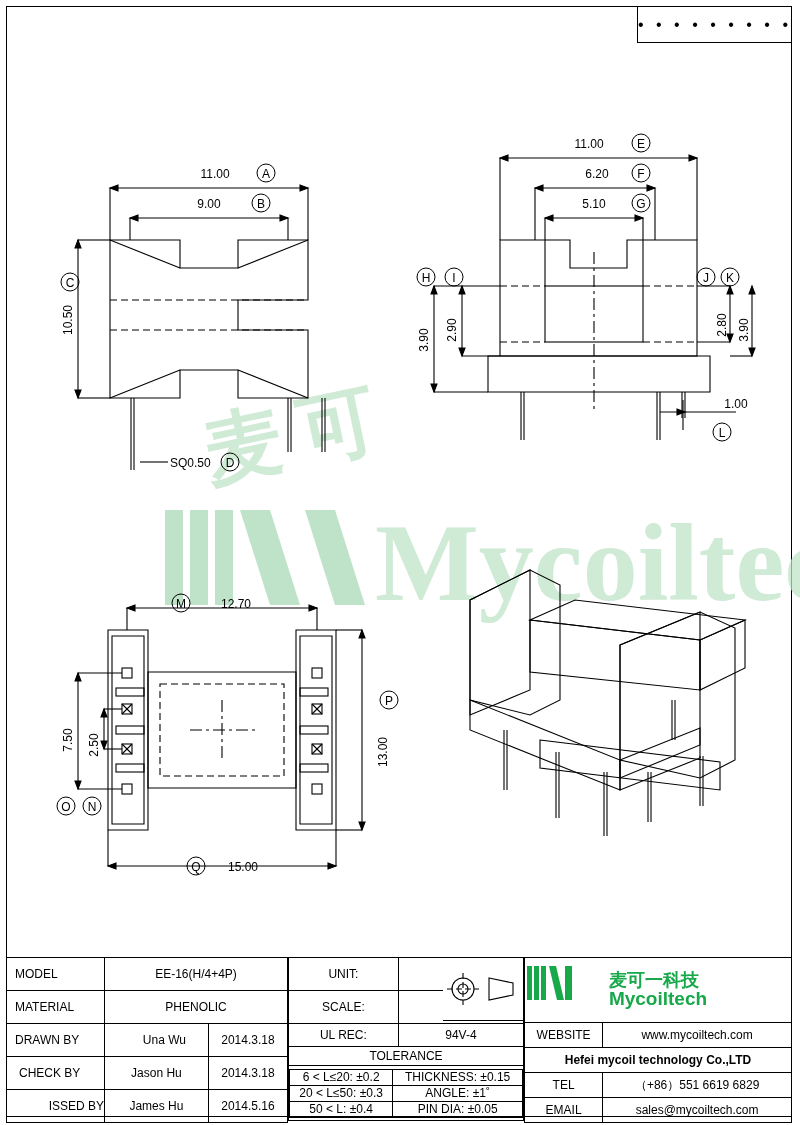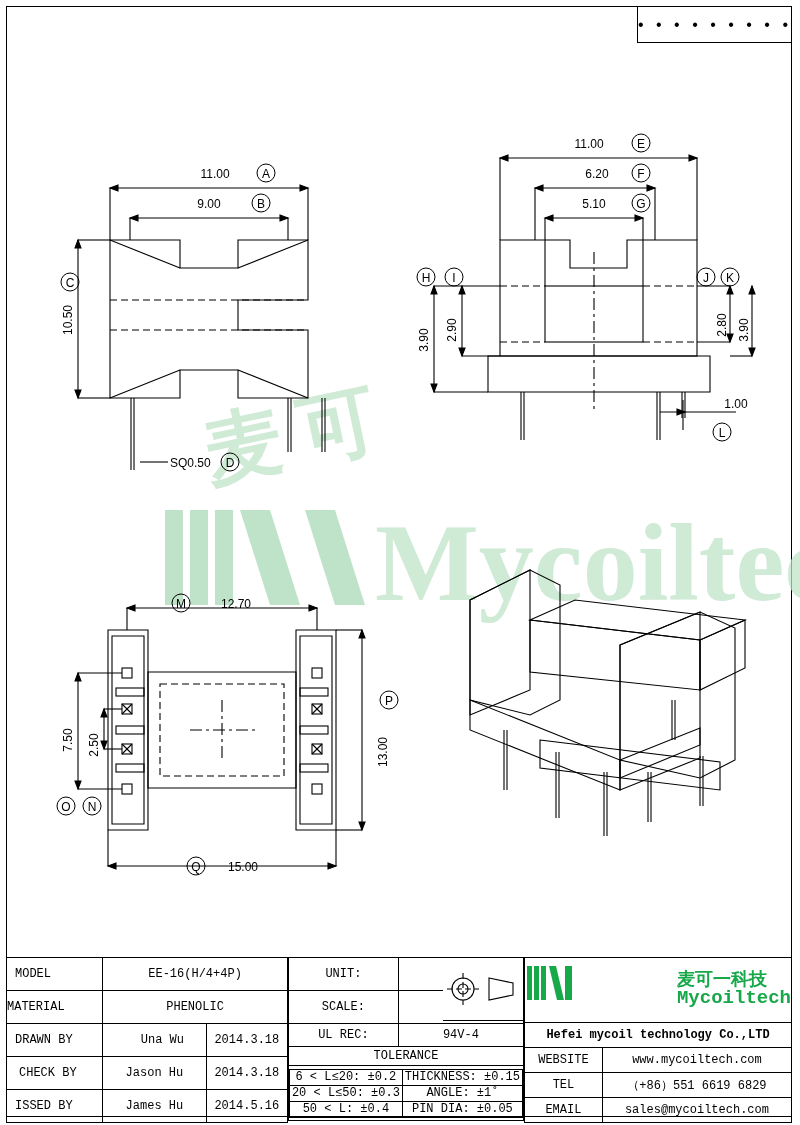--- a/index.html
+++ b/index.html
@@ -1,21 +1,21 @@
 <!DOCTYPE html>
 <html><head>
 <meta charset="utf-8">
 <style>
   html,body{margin:0;padding:0;background:#fff;}
   body{width:800px;height:1125px;font-family:"Liberation Sans",sans-serif;color:#000;}
   .page{position:relative;width:800px;height:1125px;overflow:hidden;}
   .frame{position:absolute;left:6px;top:6px;width:786px;height:1111px;border:1.5px solid #000;box-sizing:border-box;}
   svg{position:absolute;left:0;top:0;}
   
-  .title-block{position:absolute;left:6px;top:957px;width:786px;height:160px;box-sizing:border-box;font-family:Liberation Mono, monospace;}
+  .title-block{position:absolute;left:6px;top:957px;width:786px;height:160px;box-sizing:border-box;}
   table.tb{border-collapse:collapse;position:absolute;}
   table.tb td{border:1px solid #000;font-size:12px;padding:0;text-align:center;vertical-align:middle;}
   .tb-left{left:0px;top:0px;width:282px;}
   .tb-left td{height:32px;}
   .tb-mid{left:282px;top:0px;width:236px;}
   .tb-right{left:518px;top:0px;width:268px;}
   .logo-cell{position:relative;}
   .tol-box{font-size:9.5px;text-align:left;line-height:1.25;padding:3px 6px;}
   .tol-tbl{width:100%;border-collapse:collapse;}
   .tol-tbl td{border:none;font-size:9.5px;text-align:left;padding:0;height:auto;}
@@ -306,35 +306,35 @@
 
   <div class="title-block">
 
     <table class="tb tb-left">
       <tbody>
           <tr>
         <td style="width:96px;text-align:left;padding-left:8px;">MODEL</td>
         <td colspan="2" style="width:186px;text-align:center;">EE-16(H/4+4P)</td>
       </tr>
       <tr>
-        <td style="text-align:left;">MATERIAL</td>
+        <td style="text-align:left;padding-left:8px;">MATERIAL</td>
         <td colspan="2">PHENOLIC</td>
       </tr>
       <tr>
         <td style="text-align:left;padding-left:8px;">DRAWN BY</td>
         <td style="width:102px;padding-left:16px;">Una Wu</td>
         <td style="width:84px;">2014.3.18</td>
       </tr>
       <tr>
         <td style="text-align:left;padding-left:12px;">CHECK BY</td>
         <td>Jason Hu</td>
         <td>2014.3.18</td>
       </tr>
       <tr>
-        <td style="text-align:left;padding-left:8px;">ISSED BY</td>
+        <td style="text-align:right;padding-left:8px;">ISSED BY</td>
         <td>James Hu</td>
         <td>2014.5.16</td>
       </tr>
     </tbody>
       </table>
 
     <table class="tb tb-mid">
       <tbody>
           <tr>
         <td style="width:110px;height:32px;">UNIT:</td>
@@ -383,43 +383,43 @@
           <line x1="20" y1="15" x2="20" y2="47" stroke-dasharray="6,3"></line>
           <path d="M46 20 L70 25 L70 37 L46 42 Z"></path>
         </g>
       </svg>
     </div>
 
     <table class="tb tb-right">
       <tbody>
           <tr>
         <td colspan="2" style="height:64px;padding:0;" class="logo-cell">
-          <div style="display:flex;align-items:center;justify-content:flex-end;height:64px;gap:6px;">
+          <div style="display:flex;align-items:center;justify-content:center;height:64px;gap:6px;">
             <svg width="48" height="46">
               <g fill="#17a84a">
                 <rect x="2" y="8" width="5" height="34"></rect>
                 <rect x="9" y="8" width="5" height="34"></rect>
                 <rect x="16" y="8" width="5" height="34"></rect>
                 <polygon points="24,8 31,8 39,42 32,42"></polygon>
                 <polygon points="40,8 47,8 47,42 40,42"></polygon>
               </g>
             </svg>
             <div style="text-align:left;line-height:1.05;">
               <div class="brand-green" style="font-size:18px;font-weight:bold;">麦可一科技</div>
               <div class="brand-green" style="font-size:19px;font-weight:bold;">Mycoiltech</div>
             </div>
           </div>
         </td>
       </tr>
       <tr>
-        <td colspan="2" style="height:24px;font-weight:bold;font-size:12px;">Hefei mycoil technology Co.,LTD</td>
-      </tr>
-      <tr>
         <td style="width:78px;height:24px;">WEBSITE</td>
         <td style="width:190px;">www.mycoiltech.com</td>
+      </tr>
+      <tr>
+        <td colspan="2" style="height:24px;font-weight:bold;font-size:12px;">Hefei mycoil technology Co.,LTD</td>
       </tr>
       <tr>
         <td style="height:24px;">TEL</td>
         <td>（+86）551 6619 6829</td>
       </tr>
       <tr>
         <td style="height:24px;">EMAIL</td>
         <td>sales@mycoiltech.com</td>
       </tr>
     </tbody>

